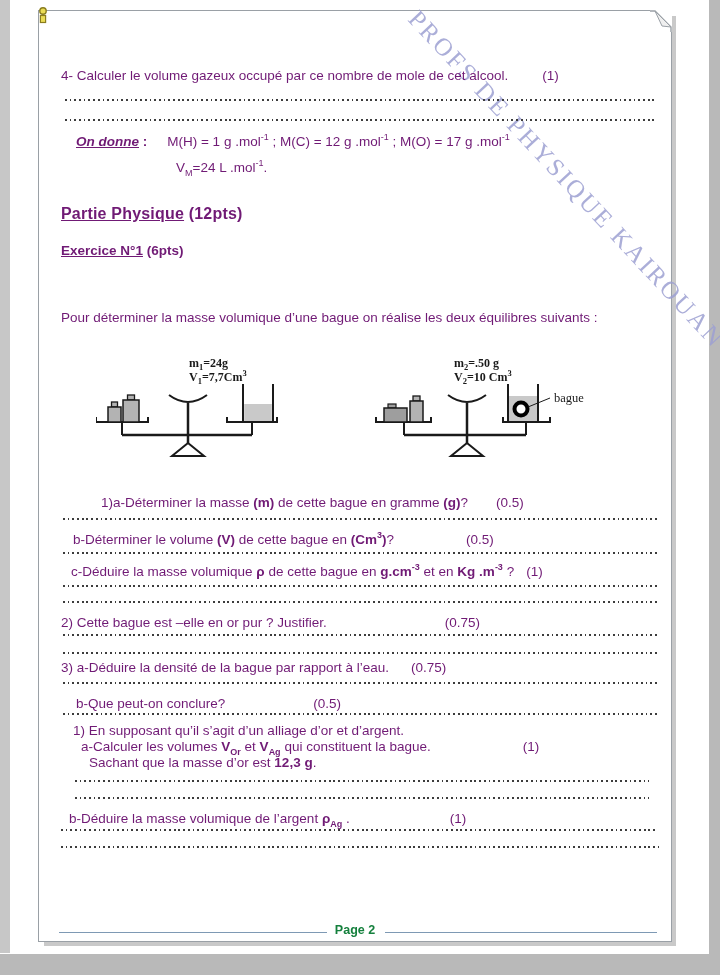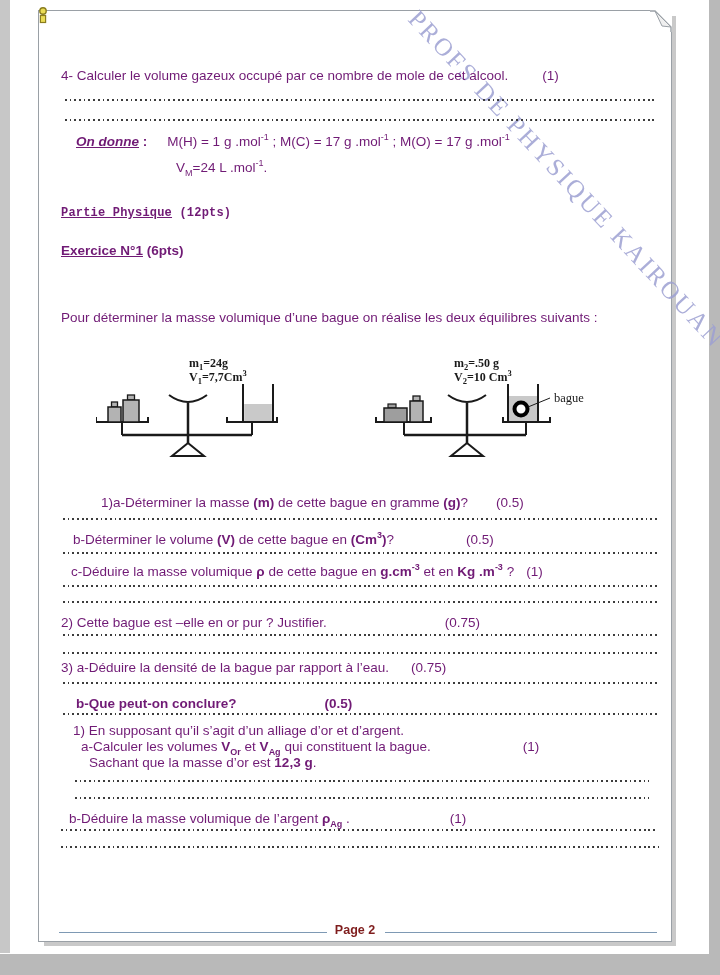--- a/index.html
+++ b/index.html
@@ -20,32 +20,32 @@
     position:absolute; left:384px; top:-6px;
     transform:rotate(47deg); transform-origin:left top;
     font-family:"Liberation Serif", serif; font-size:25px; letter-spacing:2.5px;
     color:#9da0d2; opacity:0.85; white-space:nowrap; pointer-events:none;
   }
   .line { position:absolute; font-size:13.5px; color:#701a75; white-space:nowrap; line-height:17px; }
   .b { font-weight:bold; }
   .sup { font-size:9px; vertical-align:6px; }
   .sub { font-size:9px; vertical-align:-4px; }
   .ondonne-label { font-weight:bold; font-style:italic; text-decoration:underline; }
-  .title-partie { font-size:12px; font-weight:bold; letter-spacing:0.2px;font-family:Liberation Mono, monospace; }
+  .title-partie { font-size:16px; font-weight:bold; letter-spacing:0.2px; }
   .title-partie .u, .ex-title .u { text-decoration:underline; }
   .ex-title { font-size:13.5px; font-weight:bold; }
   .dots { position:absolute; height:2px;
     background-image:repeating-linear-gradient(to right,#3c3c3c 0 1.7px, transparent 1.7px 4.7px); }
   .pts { margin-left:28px; }
   .balance-svg { position:absolute; }
   .bal-label { font-family:"Liberation Serif", serif; font-weight:bold; font-size:12px; fill:#1a1a1a; }
   .bague-label { font-family:"Liberation Serif", serif; font-size:12.5px; fill:#1a1a1a; }
   .footer-line { position:absolute; top:921px; height:1px; background:#7e99b4; }
   .footer-text { position:absolute; top:912px; width:100%; text-align:center;
-    font-size:12.5px; font-weight:bold; color:#7f1d1d; }
+    font-size:12.5px; font-weight:bold; color:#15803d; }
 </style>
 </head>
 <body>
 
 <div class="canvas">
   <div class="band band-left"></div>
   <div class="band band-right"></div>
   <div class="band band-bottom"></div>
 
   <div class="sheet">
@@ -63,21 +63,21 @@
 
     <div class="wm">PROFS DE PHYSIQUE KAIROUAN</div>
 
     <div class="line" style="left:22px; top:56px;">
       <span>4- Calculer le volume gazeux occupé par ce nombre de mole de cet alcool.</span><span class="pts" style="margin-left:34px;">(1)</span>
     </div>
     <div class="dots" style="left:26px; top:88px; width:592px;"></div>
     <div class="dots" style="left:26px; top:108px; width:592px;"></div>
 
     <div class="line" style="left:37px; top:118px;">
-      <span class="ondonne-label">On donne</span><span class="b"> :</span><span style="margin-left:20px;">M(H) = 1 g .mol</span><span class="sup">-1</span><span> ; M(C) = 17 g .mol</span><span class="sup">-1</span><span>  ; M(O) = 17 g .mol</span><span class="sup">-1</span>
+      <span class="ondonne-label">On donne</span><span class="b"> :</span><span style="margin-left:20px;">M(H) = 1 g .mol</span><span class="sup">-1</span><span> ; M(C) = 12 g .mol</span><span class="sup">-1</span><span>  ; M(O) = 17 g .mol</span><span class="sup">-1</span>
     </div>
     <div class="line" style="left:137px; top:144px;">
       <span>V</span><span class="sub">M</span><span>=24 L .mol</span><span class="sup">-1</span><span>.</span>
     </div>
 
     <div class="line title-partie" style="left:22px; top:194px;">
       <span class="u">Partie Physique</span><span> (12pts)</span>
     </div>
 
     <div class="line ex-title" style="left:22px; top:231px;">
@@ -148,21 +148,21 @@
       <span>2) Cette bague est –elle en or pur ? Justifier.</span><span class="pts" style="margin-left:118px;">(0.75)</span>
     </div>
     <div class="dots" style="left:24px; top:623px; width:594px;"></div>
     <div class="dots" style="left:24px; top:641px; width:594px;"></div>
 
     <div class="line" style="left:22px; top:648px;">
       <span>3) a-Déduire la densité de la bague par rapport à l’eau.</span><span class="pts" style="margin-left:22px;">(0.75)</span>
     </div>
     <div class="dots" style="left:24px; top:671px; width:594px;"></div>
 
-    <div class="line" style="left:37px; top:684px;font-weight:bold;">
+    <div class="line" style="left:37px; top:684px;">
       <span>b-Que peut-on conclure?</span><span class="pts" style="margin-left:88px;">(0.5)</span>
     </div>
     <div class="dots" style="left:24px; top:702px; width:594px;"></div>
 
     <div class="line" style="left:34px; top:711px;">1)  En supposant qu’il s’agit d’un alliage d’or et d’argent.</div>
     <div class="line" style="left:42px; top:727px;">
       <span>a-Calculer les volumes </span><span class="b">V</span><span class="sub b">Or</span><span> et </span><span class="b">V</span><span class="sub b">Ag</span><span> qui constituent la bague.</span><span class="pts" style="margin-left:92px;">(1)</span>
     </div>
     <div class="line" style="left:50px; top:743px;">
       <span>Sachant que  la masse d’or est </span><span class="b">12,3 g</span><span>.</span>

